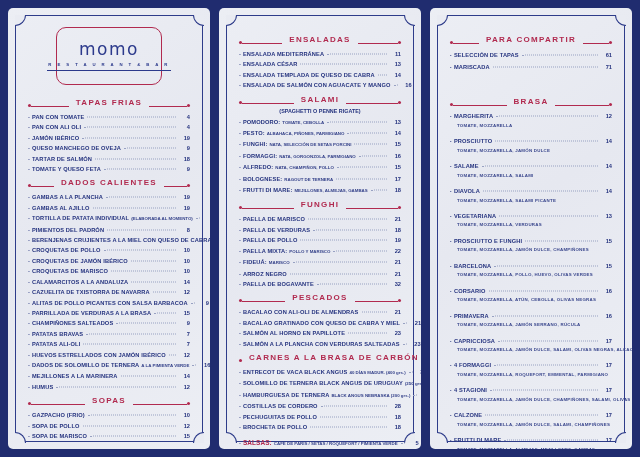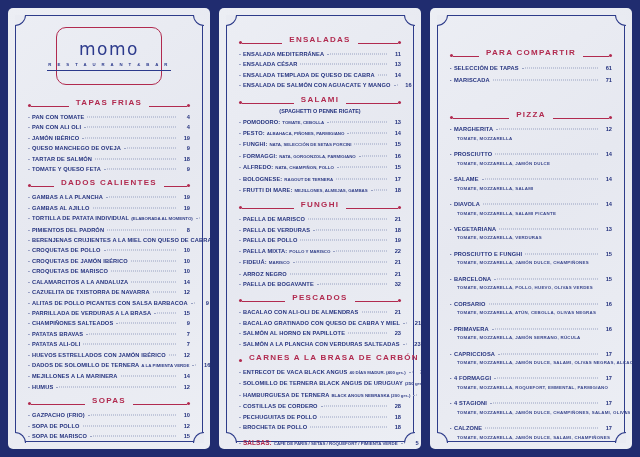--- a/index.html
+++ b/index.html
@@ -487,21 +487,21 @@
       </div>
   </div>
 
   <div class="panel">
     <div class="frame">
       <div class="corner tl"></div>
       <div class="corner tr"></div>
       <div class="corner bl"></div>
       <div class="corner br"></div>
     </div>
-    <div class="content" style="padding-top:29px;">
+    <div class="content" style="padding-top:16px;">
         <div class="section wide">
           <div class="sec-header">
             <span class="dot"></span>
             <span class="line"></span>
             <span class="title">PARA COMPARTIR</span>
             <span class="line"></span>
             <span class="dot"></span>
           </div>
           <div class="item">
             <span class="bullet">·</span>
@@ -513,21 +513,21 @@
             <span class="bullet">·</span>
             <span class="lbl">MARISCADA</span>
             <span class="leader"></span>
             <span class="price">71</span>
           </div>
         </div>
         <div class="section" style="margin-top: 24px;">
           <div class="sec-header">
             <span class="dot"></span>
             <span class="line"></span>
-            <span class="title">PIZZA</span>
+            <span class="title">BRASA</span>
             <span class="line"></span>
             <span class="dot"></span>
           </div>
           <div class="item">
             <span class="bullet">·</span>
             <span class="lbl">MARGHERITA</span>
             <span class="leader"></span>
             <span class="price">12</span>
           </div>
           <div class="sub">TOMATE, MOZZARELLA</div>

